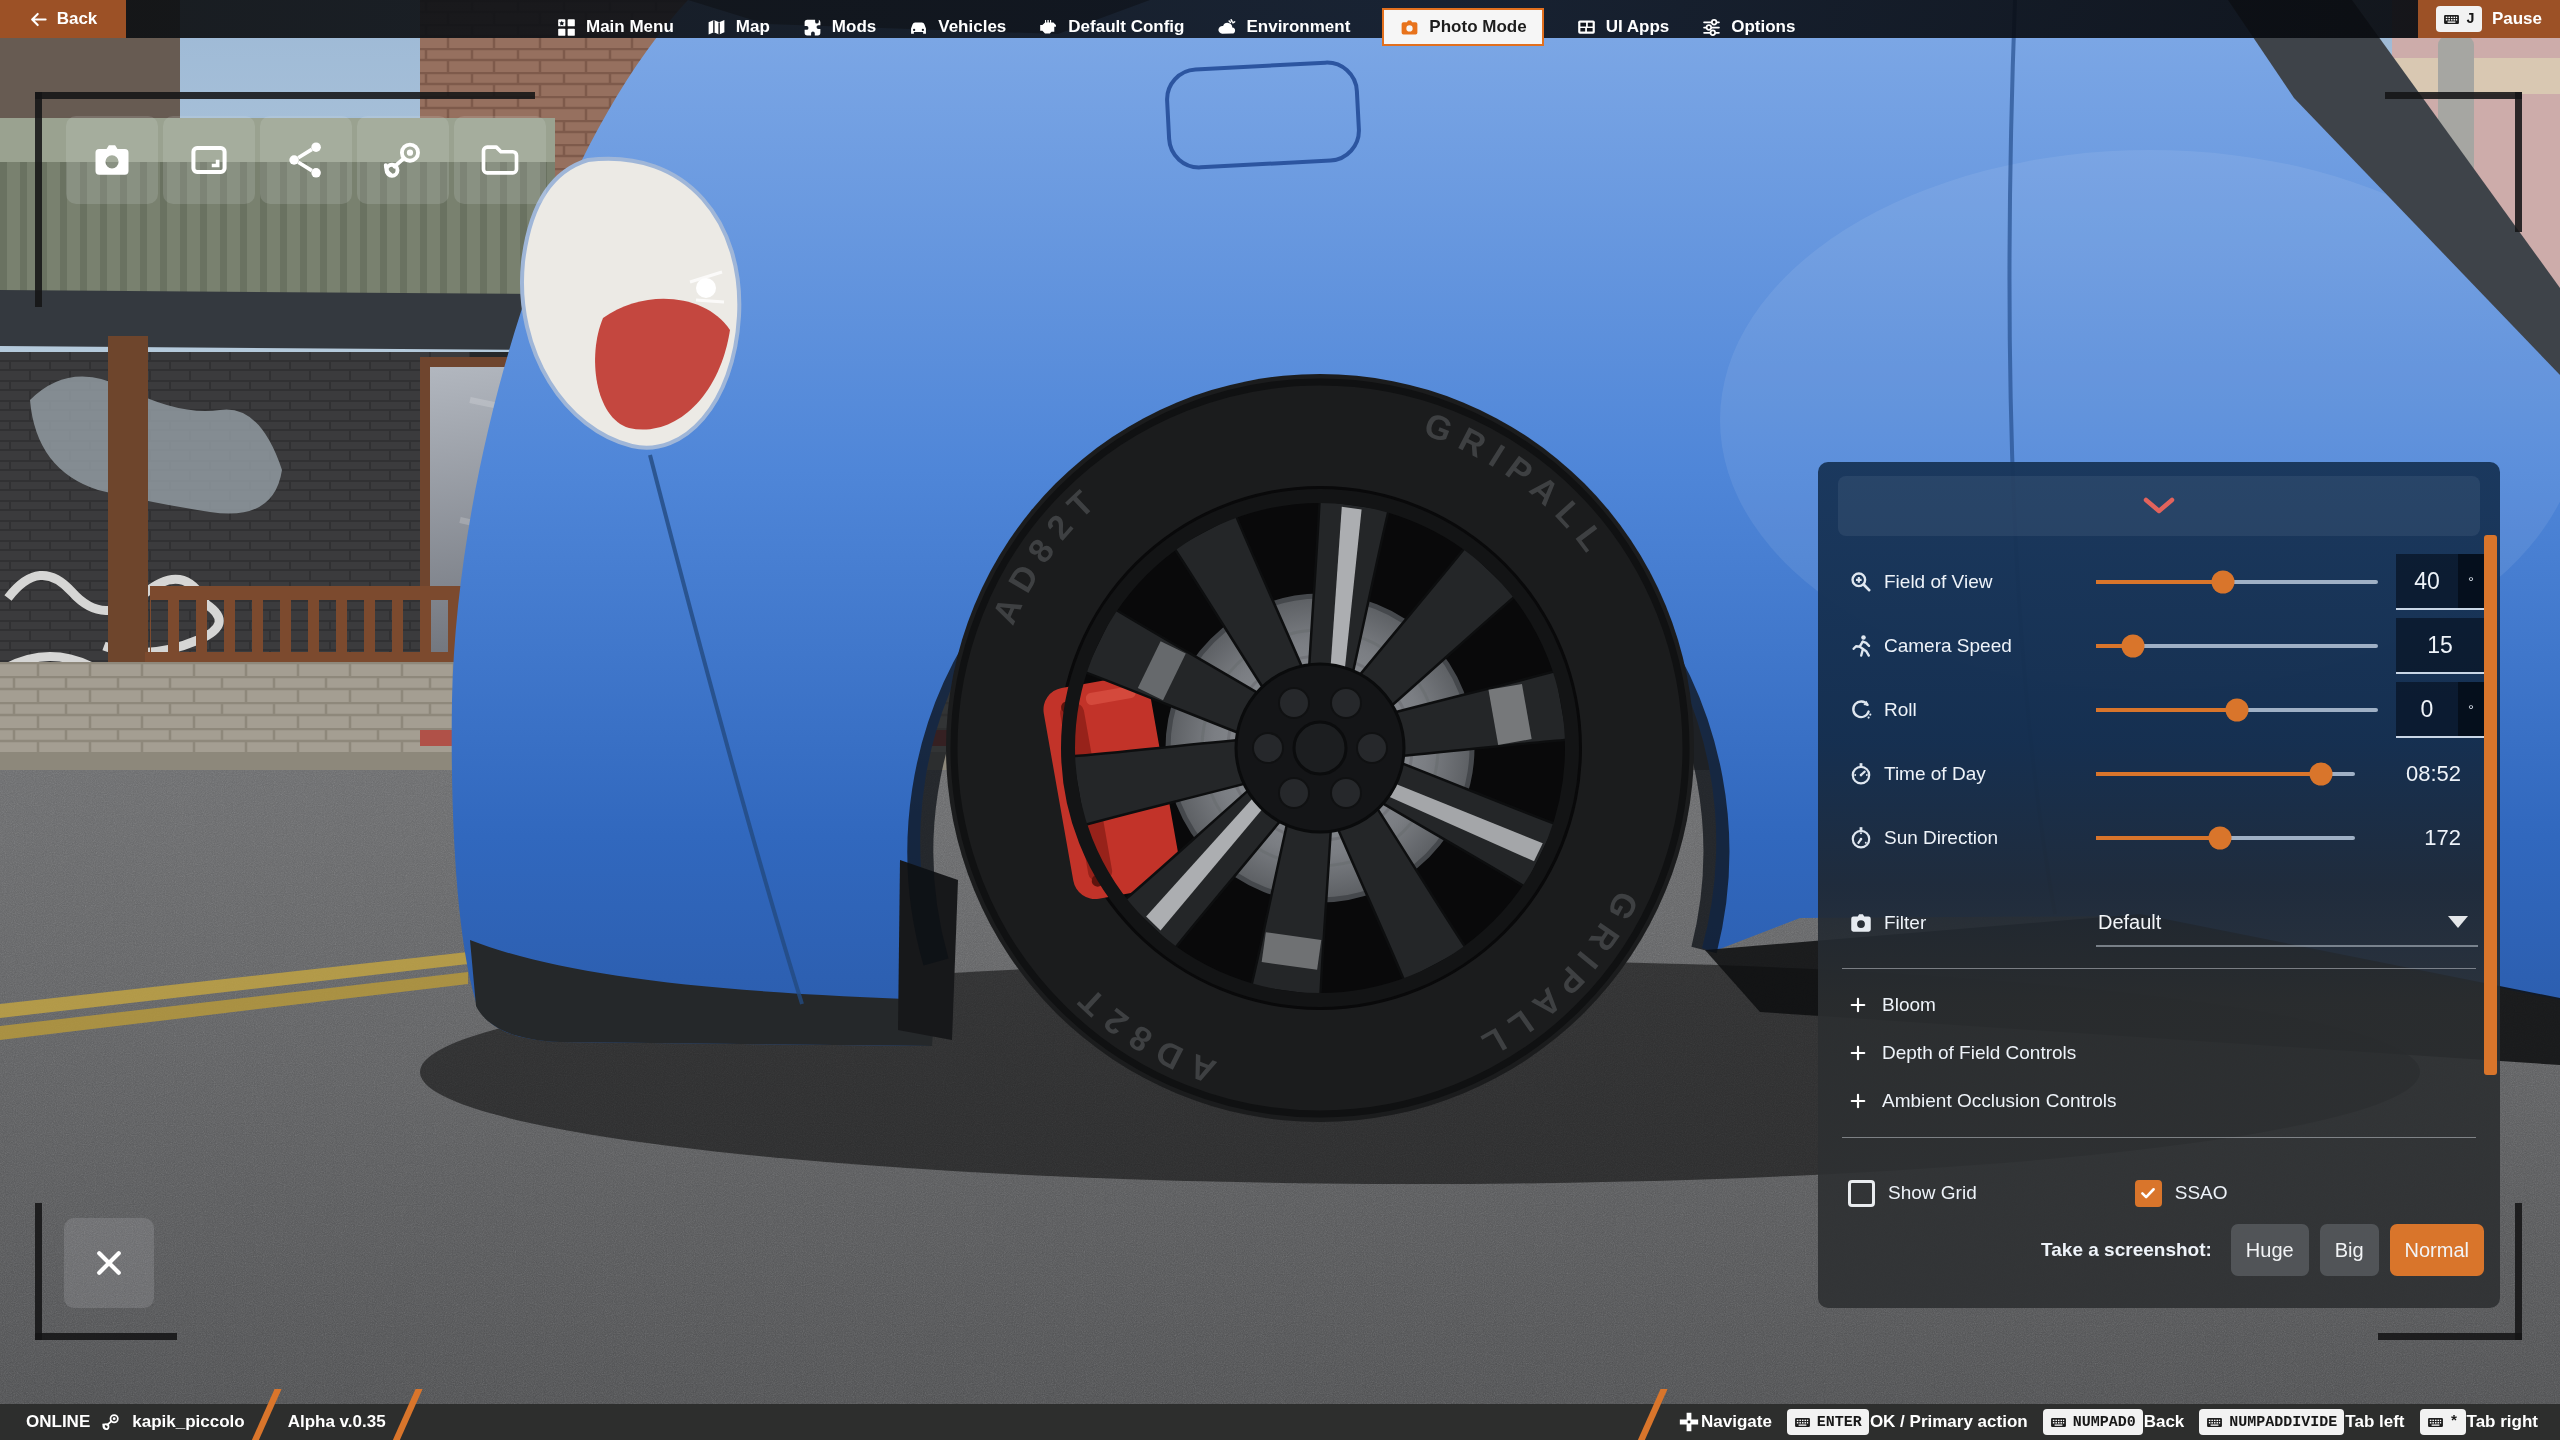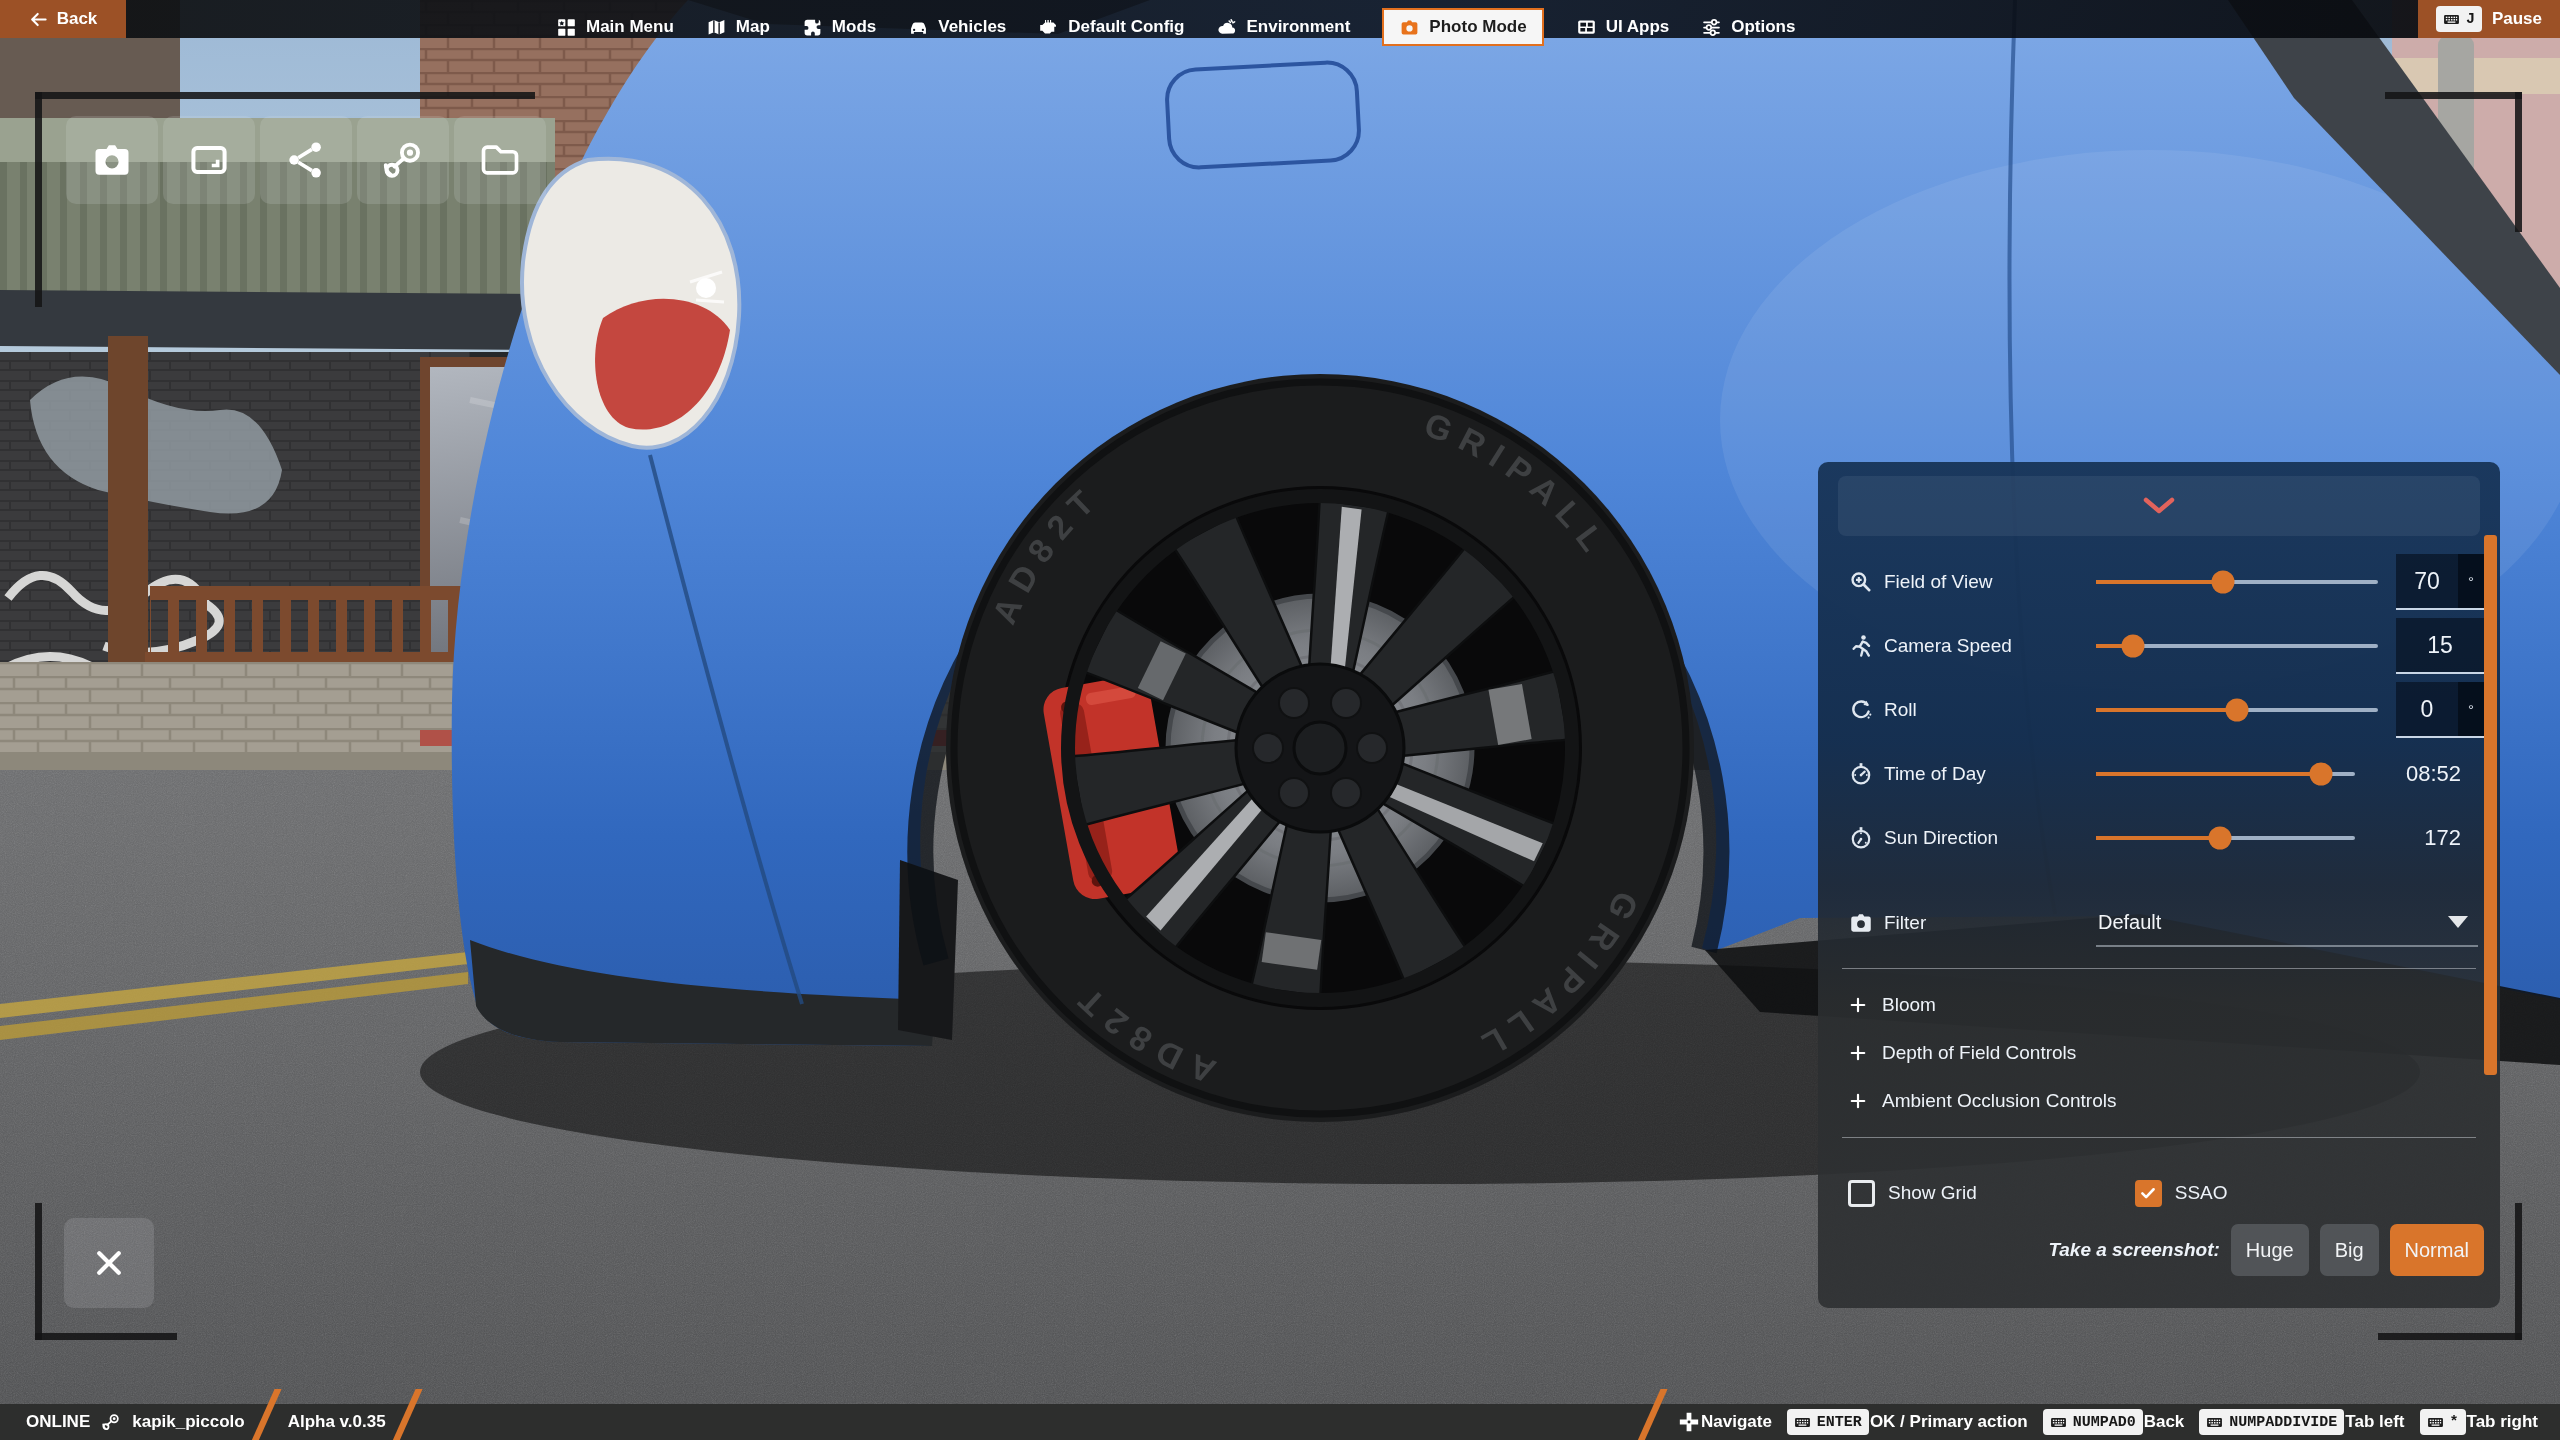--- a/index.html
+++ b/index.html
@@ -75,21 +75,21 @@
   .cb-row{margin-top:34px;display:flex;align-items:center;padding:0 30px;height:42px;}
   .cb-g{display:flex;align-items:center;}
   .cb-g2{margin-left:158px;}
   .cb{width:27px;height:27px;box-sizing:border-box;border:3px solid #e9ecef;border-radius:4px;
       display:flex;align-items:center;justify-content:center;color:transparent;background:transparent;}
   .cb svg{width:18px;height:18px;}
   .cb.checked{background:#D9752B;border-color:#D9752B;color:#fff;}
   .cb-lbl{margin-left:13px;font-size:19px;}
   .shot-row{margin-top:10px;display:flex;align-items:center;justify-content:flex-end;
             padding-right:16px;gap:11px;}
-  .shot-lbl{font-size:19px;font-weight:700;font-style:italic;}
+  .shot-lbl{font-size:19px;font-weight:700;margin-right:8px;}
   .shot-btn{height:52px;padding:0 15px;border-radius:7px;background:rgba(88,92,95,.82);
             color:#f2f4f6;font-size:20px;display:flex;align-items:center;}
   .shot-btn.primary{background:#D9752B;}
   .p-scroll{position:absolute;right:3px;top:73px;width:13px;height:540px;background:#D9752B;
             border-radius:3px;}
   
   .bottombar{position:absolute;left:0;top:1404px;width:2560px;height:36px;background:#2d2e2d;
              z-index:6;display:flex;align-items:center;color:#fff;font-size:17px;font-weight:700;
              overflow:visible;}
   .bl{display:flex;align-items:center;gap:11px;padding-left:26px;}
@@ -563,21 +563,21 @@
       <div class="prow">
         <svg class="i ric">
             <use href="#sy-zoomin"></use>
           </svg>
         <span class="lbl">Field of View</span>
         <div class="sl" style="--f: 0.45;">
             <div class="sl-fill"></div>
             <div class="sl-dot"></div>
           </div>
         <div class="val-box">
-          <span class="num">70</span>
+          <span class="num">40</span>
           <span class="unit">°</span>
         </div>
       </div>
       <div class="prow">
         <svg class="i ric">
             <use href="#sy-runner"></use>
           </svg>
         <span class="lbl">Camera Speed</span>
         <div class="sl" style="--f: 0.13;">
             <div class="sl-fill"></div>

